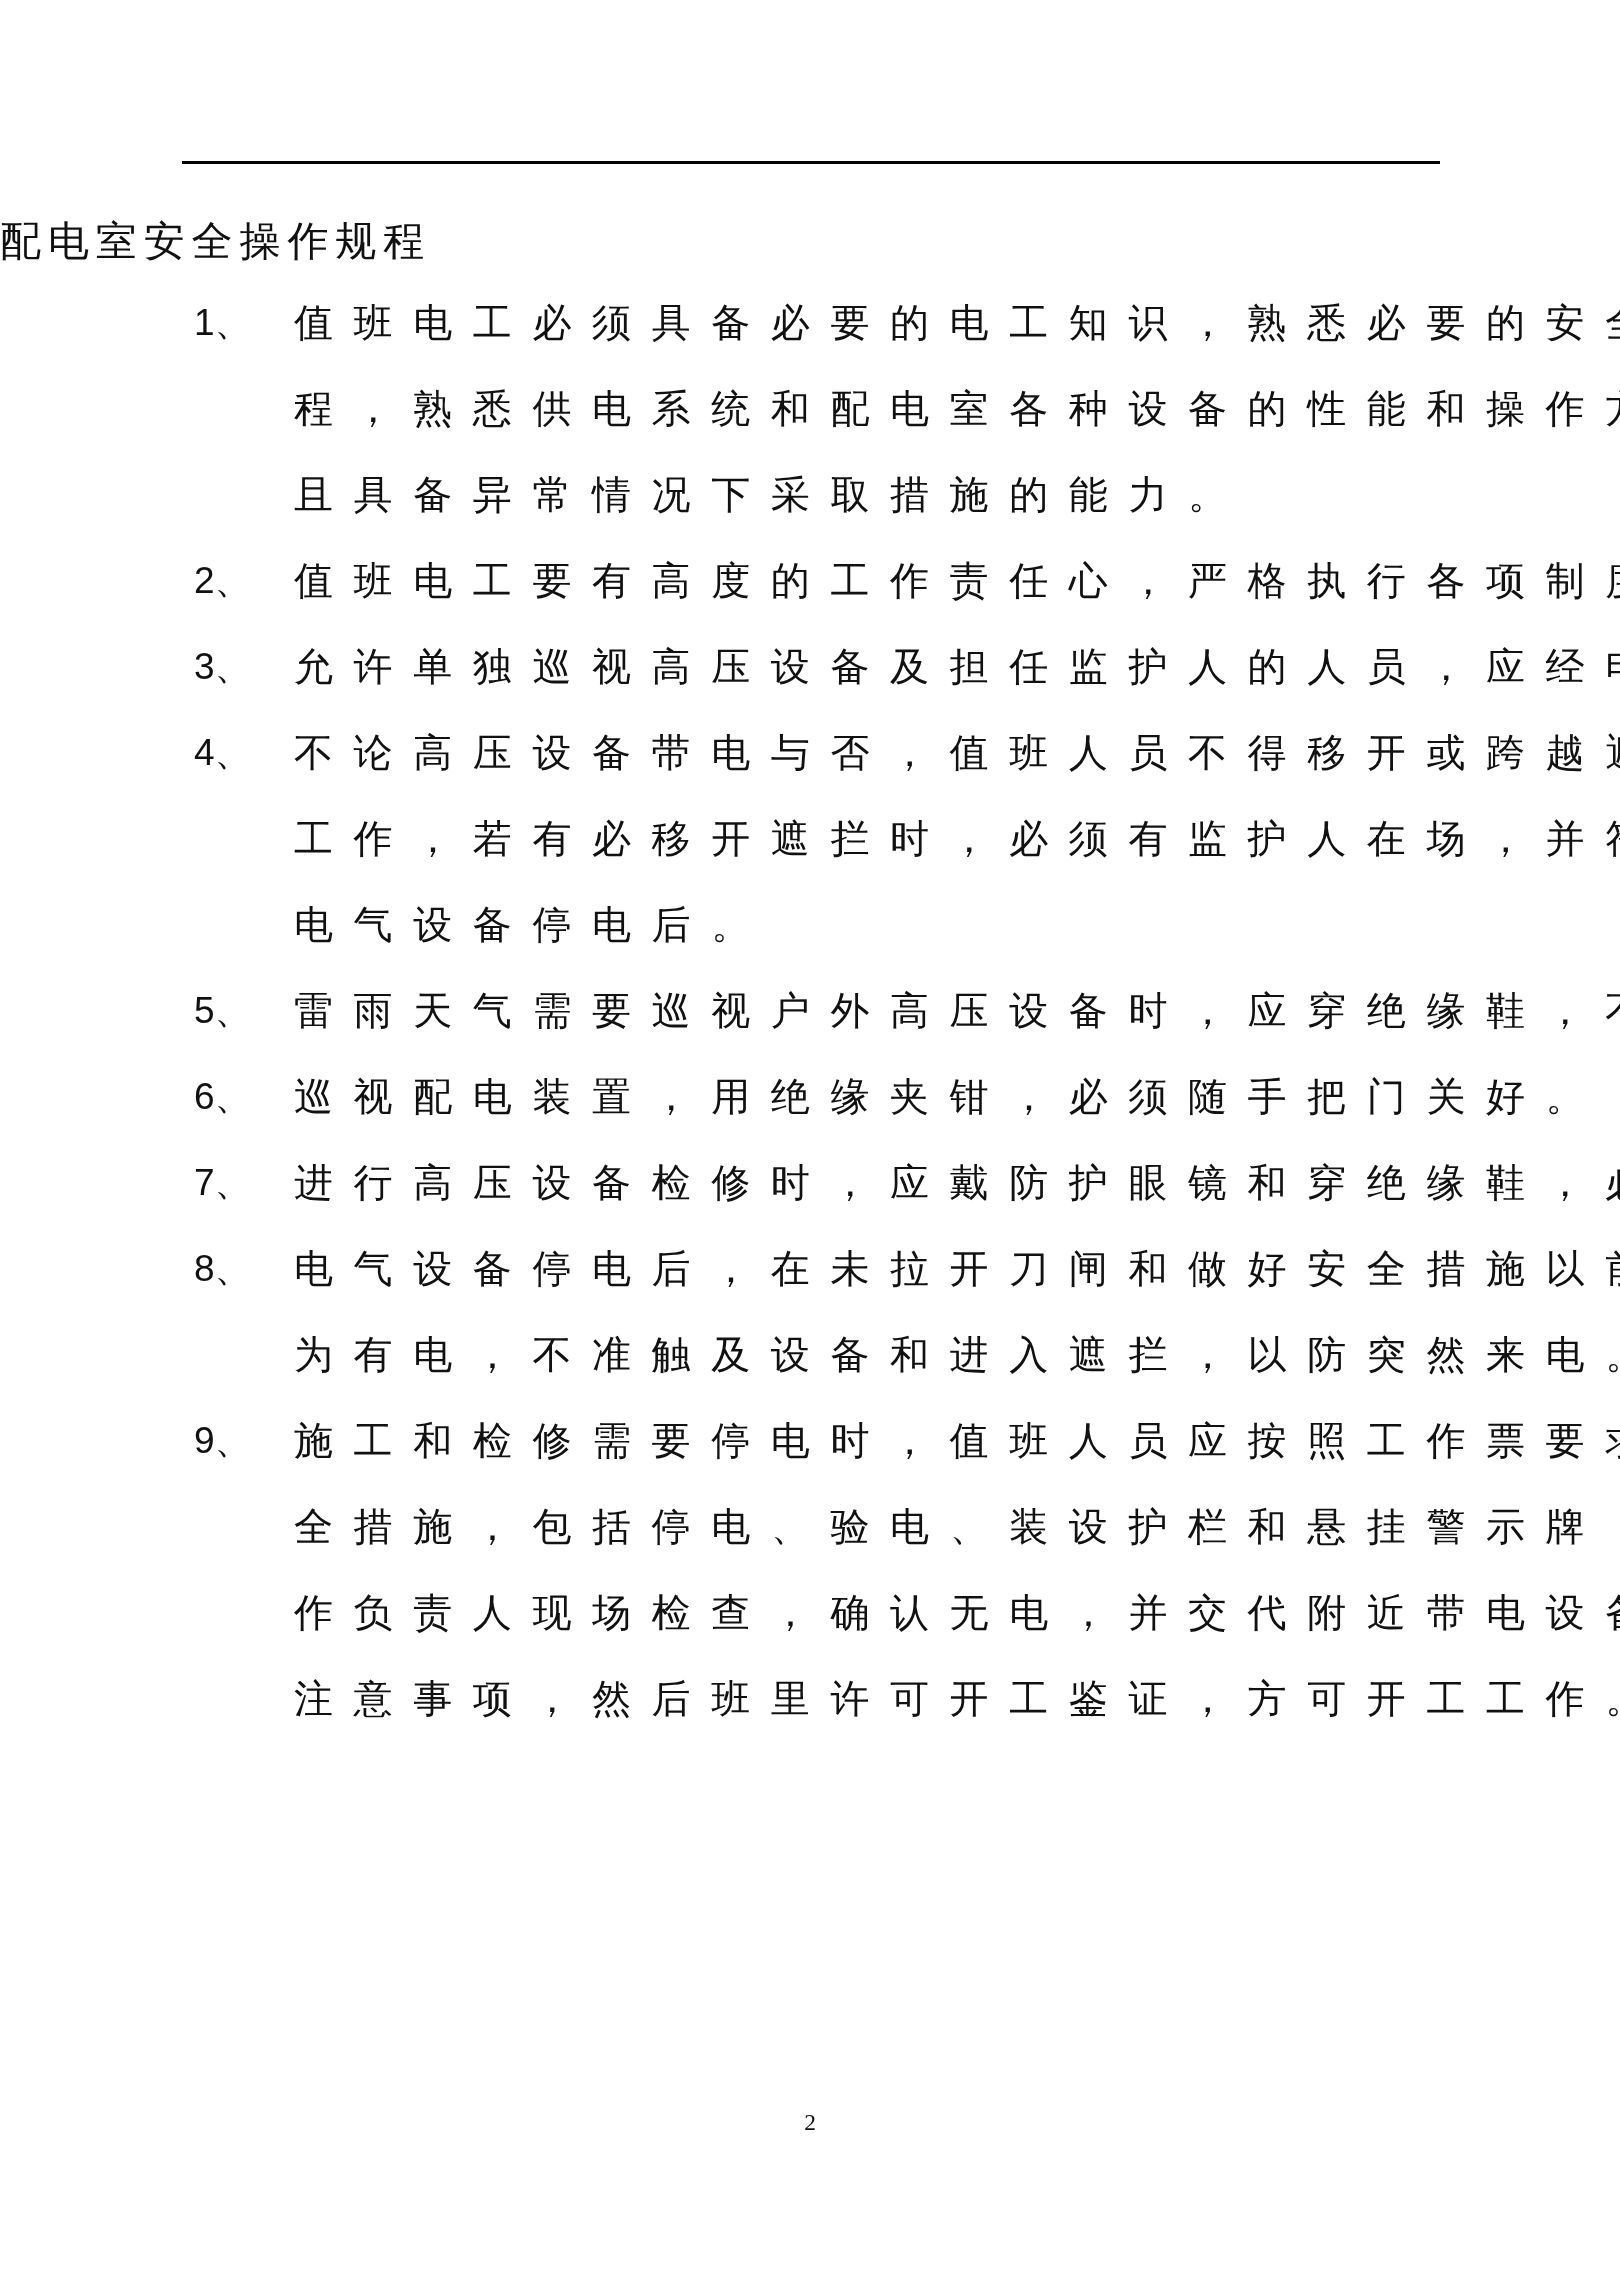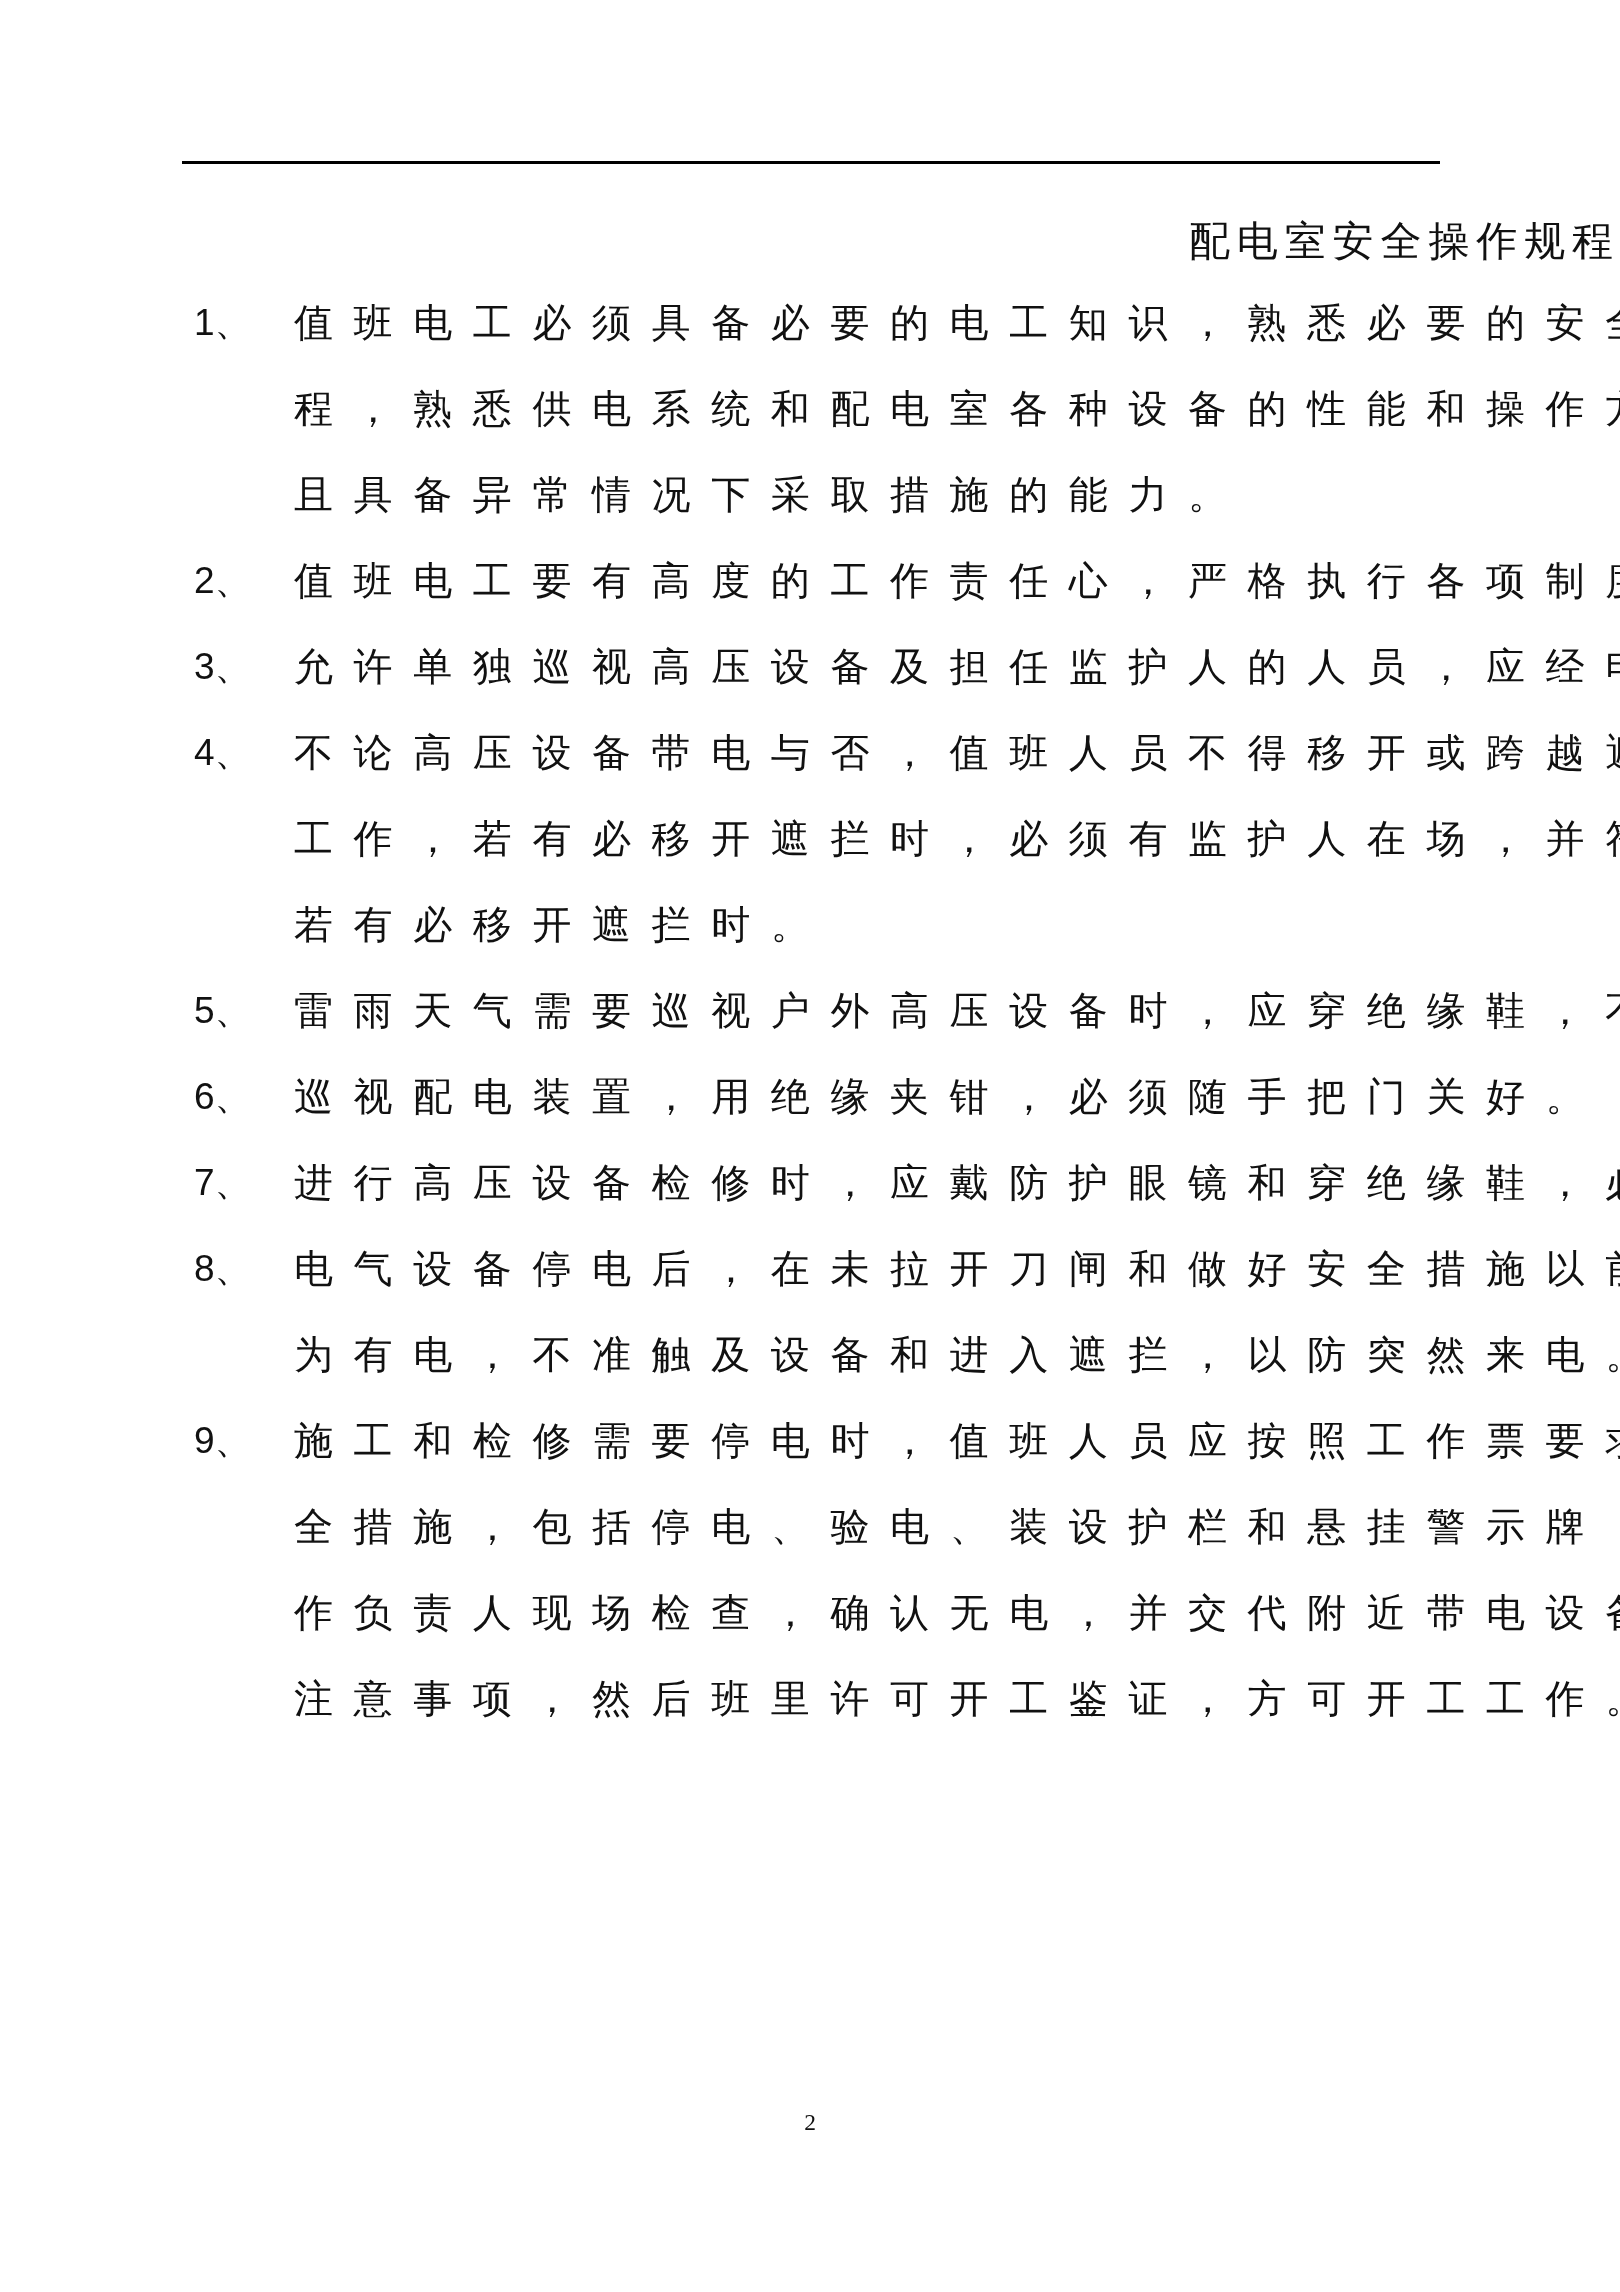--- a/index.html
+++ b/index.html
@@ -1,20 +1,20 @@
 <!DOCTYPE html>
 <html><head>
 <meta charset="utf-8">
 <style>
   html, body { margin: 0; padding: 0; background: #ffffff; }
   body { width: 1620px; height: 2293px; position: relative; overflow: hidden;
          font-family: "DejaVu Serif", "Liberation Serif", serif; color: #111; }
   .rule { position: absolute; left: 182px; top: 161px; width: 1258px; height: 2.9px; background: #000; }
   .title { position: absolute; left: 0; width: 1620px; top: 214px; height: 55px; line-height: 55px;
-           text-align: right; font-size: 41px; letter-spacing: 6.9px; }
+           text-align: left; font-size: 41px; letter-spacing: 6.9px; }
   .list { position: absolute; left: 0; top: 280px; width: 1620px; }
   .item { position: relative; }
   .num { position: absolute; left: 194px; top: 0; height: 86px; line-height: 86px;
          font-family: "Liberation Sans", "DejaVu Sans", sans-serif; font-size: 37px; }
   .line { margin-left: 294px; width: 1157px; height: 86px; line-height: 86px;
           font-size: 39px; letter-spacing: 20.6px; white-space: nowrap; }
   .footer { position: absolute; left: 0; width: 1620px; top: 2109px; text-align: center;
             font-family: "Liberation Serif", "DejaVu Serif", serif; font-size: 23.5px; }
 </style>
 </head>
@@ -35,21 +35,21 @@
     <div class="line">值班电工要有高度的工作责任心，严格执行各项制度（巡检</div>
   </div>
   <div class="item">
     <span class="num">3、</span>
     <div class="line">允许单独巡视高压设备及担任监护人的人员，应经电力部长</div>
   </div>
   <div class="item">
     <span class="num">4、</span>
     <div class="line">不论高压设备带电与否，值班人员不得移开或跨越遮拦直行</div>
     <div class="line">工作，若有必移开遮拦时，必须有监护人在场，并符合设备</div>
-    <div class="line">若有必移开遮拦时。</div>
+    <div class="line">电气设备停电后。</div>
   </div>
   <div class="item">
     <span class="num">5、</span>
     <div class="line">雷雨天气需要巡视户外高压设备时，应穿绝缘鞋，不准靠近</div>
   </div>
   <div class="item">
     <span class="num">6、</span>
     <div class="line">巡视配电装置，用绝缘夹钳，必须随手把门关好。</div>
   </div>
   <div class="item">

